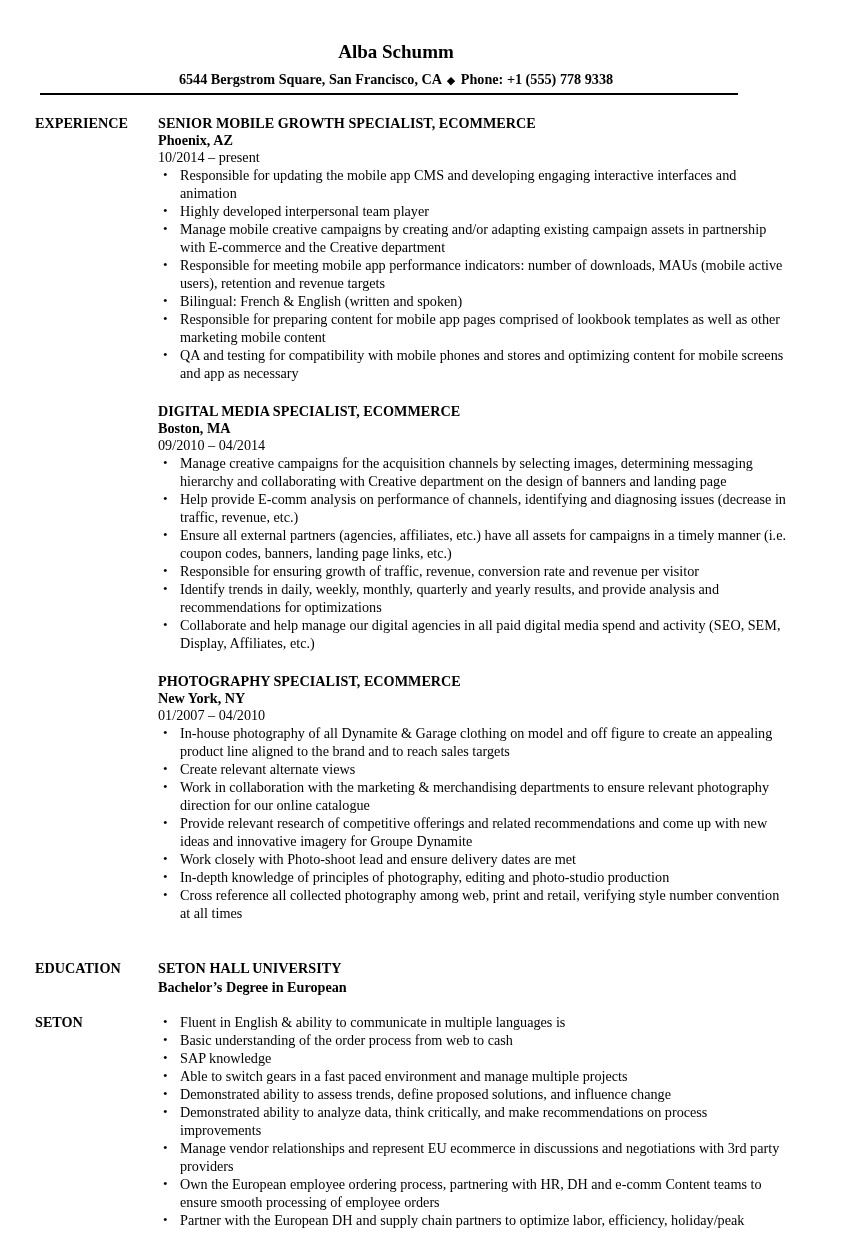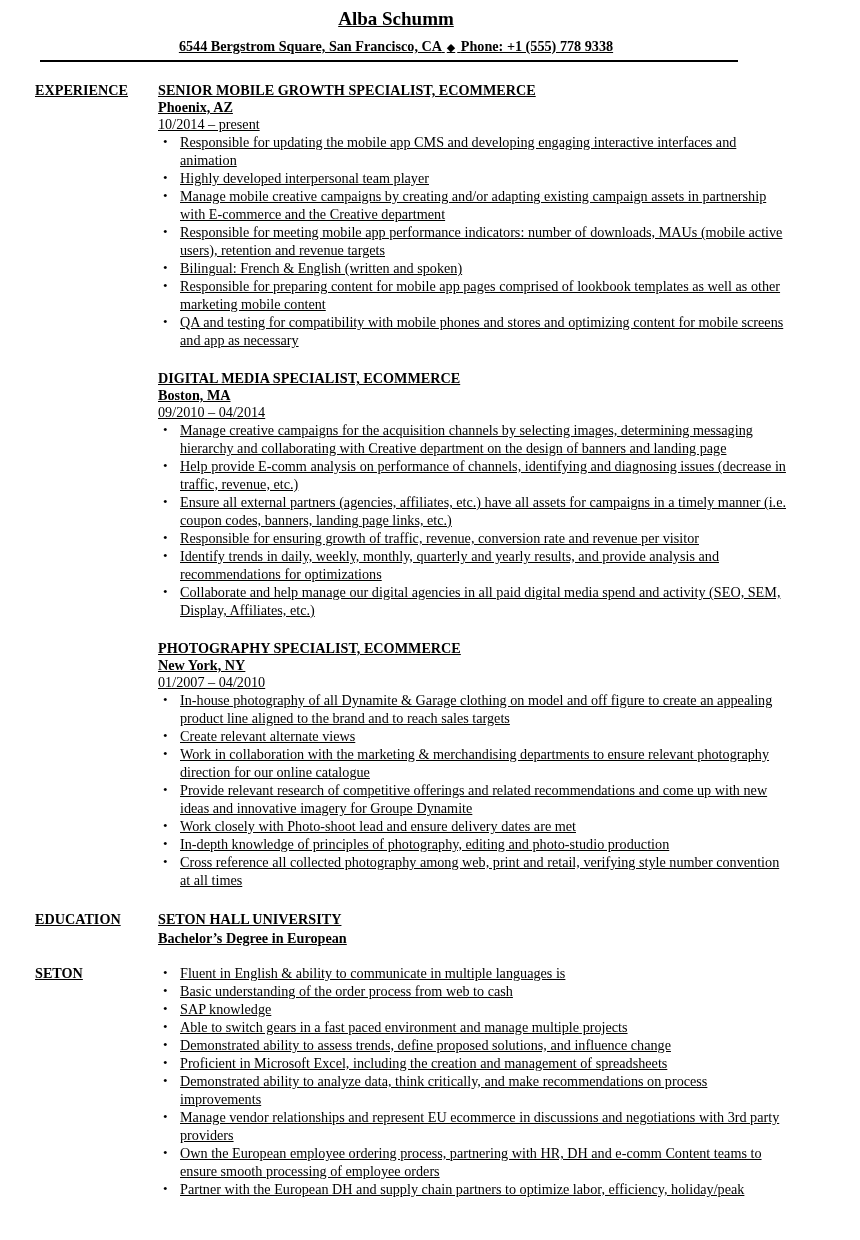--- a/index.html
+++ b/index.html
@@ -12,22 +12,21 @@
       height: 1240px;
       overflow: hidden;
       font-family: "Liberation Serif", "DejaVu Serif", serif;
       color: #000000;
       font-size: 14.2px;
       line-height: 18px;
     }
     .page {
       position: relative;
       width: 792px;
-      padding-top: 7px;
-      text-decoration: underline;
+      padding-top: 40px;
     }
     .name {
       text-align: center;
       font-weight: bold;
       font-size: 19px;
       line-height: 24px;
       margin: 0;
     }
     .contact {
       text-align: center;
@@ -55,21 +54,21 @@
       padding-left: 35px;
       font-weight: bold;
       font-size: 14.2px;
       line-height: 18px;
       flex-shrink: 0;
     }
     .section-body {
       width: 660px;
     }
     .job { margin-bottom: 20px; }
-    .job:last-child { margin-bottom: 0; }
+    .job:last-child { margin-bottom: 16px; }
     .job-title {
       font-weight: bold;
       font-size: 14.2px;
       line-height: 18px;
     }
     .job-location {
       font-weight: bold;
       line-height: 17px;
     }
     .job-dates {
@@ -171,21 +170,20 @@
 
   <div class="section skills" style="margin-top:16px;">
     <div class="section-label">SETON</div>
     <div class="section-body">
       <ul class="bullets" id="skills-list">
           <li>Fluent in English &amp; ability to communicate in multiple languages is</li>
           <li>Basic understanding of the order process from web to cash</li>
           <li>SAP knowledge</li>
           <li>Able to switch gears in a fast paced environment and manage multiple projects</li>
           <li>Demonstrated ability to assess trends, define proposed solutions, and influence change</li>
-          <li>Proficient in Microsoft Excel, including the creation and management of spreadsheets</li>
           <li>Demonstrated ability to analyze data, think critically, and make recommendations on process improvements</li>
           <li>Manage vendor relationships and represent EU ecommerce in discussions and negotiations with 3rd party providers</li>
           <li>Own the European employee ordering process, partnering with HR, DH and e-comm Content teams to ensure smooth processing of employee orders</li>
           <li>Partner with the European DH and supply chain partners to optimize labor, efficiency, holiday/peak</li>
         </ul>
     </div>
   </div>
 </div>
 
 </body></html>

